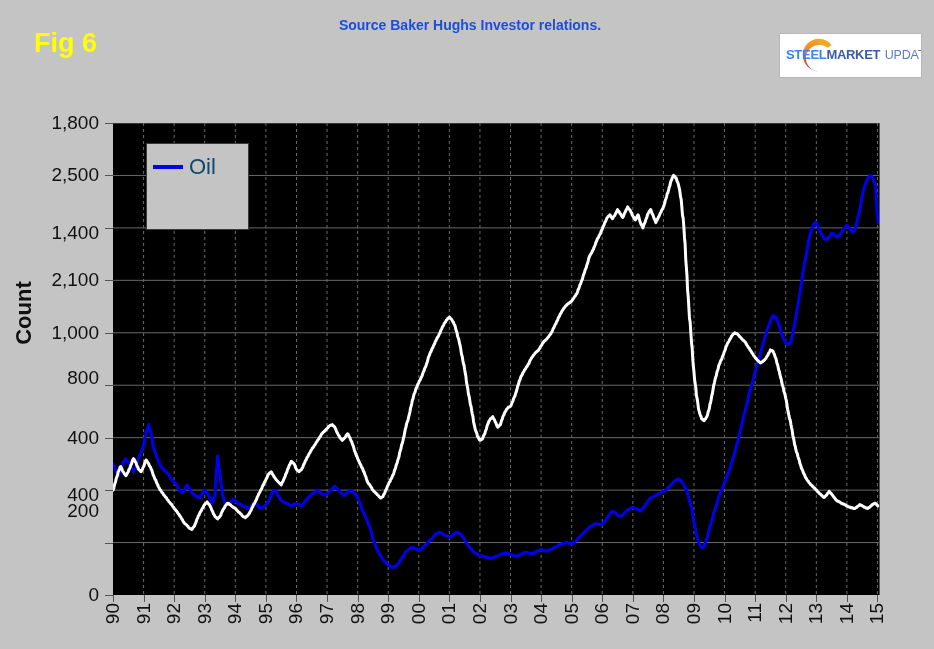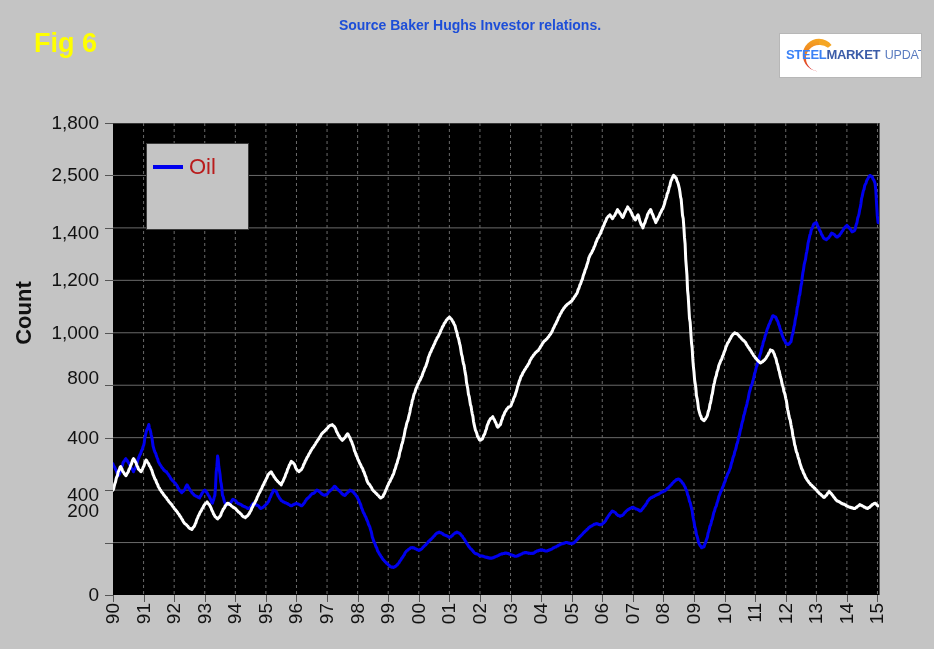--- a/index.html
+++ b/index.html
@@ -204,21 +204,21 @@
   .legend-row.r0 { top: 8px; }
   .legend-row.r1 { top: 44px; }
   .legend-swatch {
     width: 30px;
     height: 4px;
     margin-right: 6px;
     flex: none;
   }
   .legend-text {
     font-size: 22px;
-    color: #b91c1c;
+    color: #0c4a6e;
     line-height: 1;
   }
 </style>
 </head>
 <body>
 
 <div id="figure-root">
 
   <div class="fig-label">Fig 6</div>
 
@@ -251,21 +251,21 @@
       <div class="y-tick-label" style="top: 511px;">200</div>
       <div class="y-tick-mark" style="top: 542.556px;"></div>
       <div class="y-tick-label" style="top: 495px;">400</div>
       <div class="y-tick-mark" style="top: 490.111px;"></div>
       <div class="y-tick-label" style="top: 437.667px;">400</div>
       <div class="y-tick-mark" style="top: 437.667px;"></div>
       <div class="y-tick-label" style="top: 378px;">800</div>
       <div class="y-tick-mark" style="top: 385.222px;"></div>
       <div class="y-tick-label" style="top: 332.778px;">1,000</div>
       <div class="y-tick-mark" style="top: 332.778px;"></div>
-      <div class="y-tick-label" style="top: 280.333px;">1,200</div>
+      <div class="y-tick-label" style="top: 280.333px;">2,100</div>
       <div class="y-tick-mark" style="top: 280.333px;"></div>
       <div class="y-tick-label" style="top: 233px;">1,400</div>
       <div class="y-tick-mark" style="top: 227.889px;"></div>
       <div class="y-tick-label" style="top: 175.444px;">2,500</div>
       <div class="y-tick-mark" style="top: 175.444px;"></div>
       <div class="y-tick-label" style="top: 123px;">1,800</div>
       <div class="y-tick-mark" style="top: 123px;"></div>
     </div>
 
   <div class="plot-wrap">

